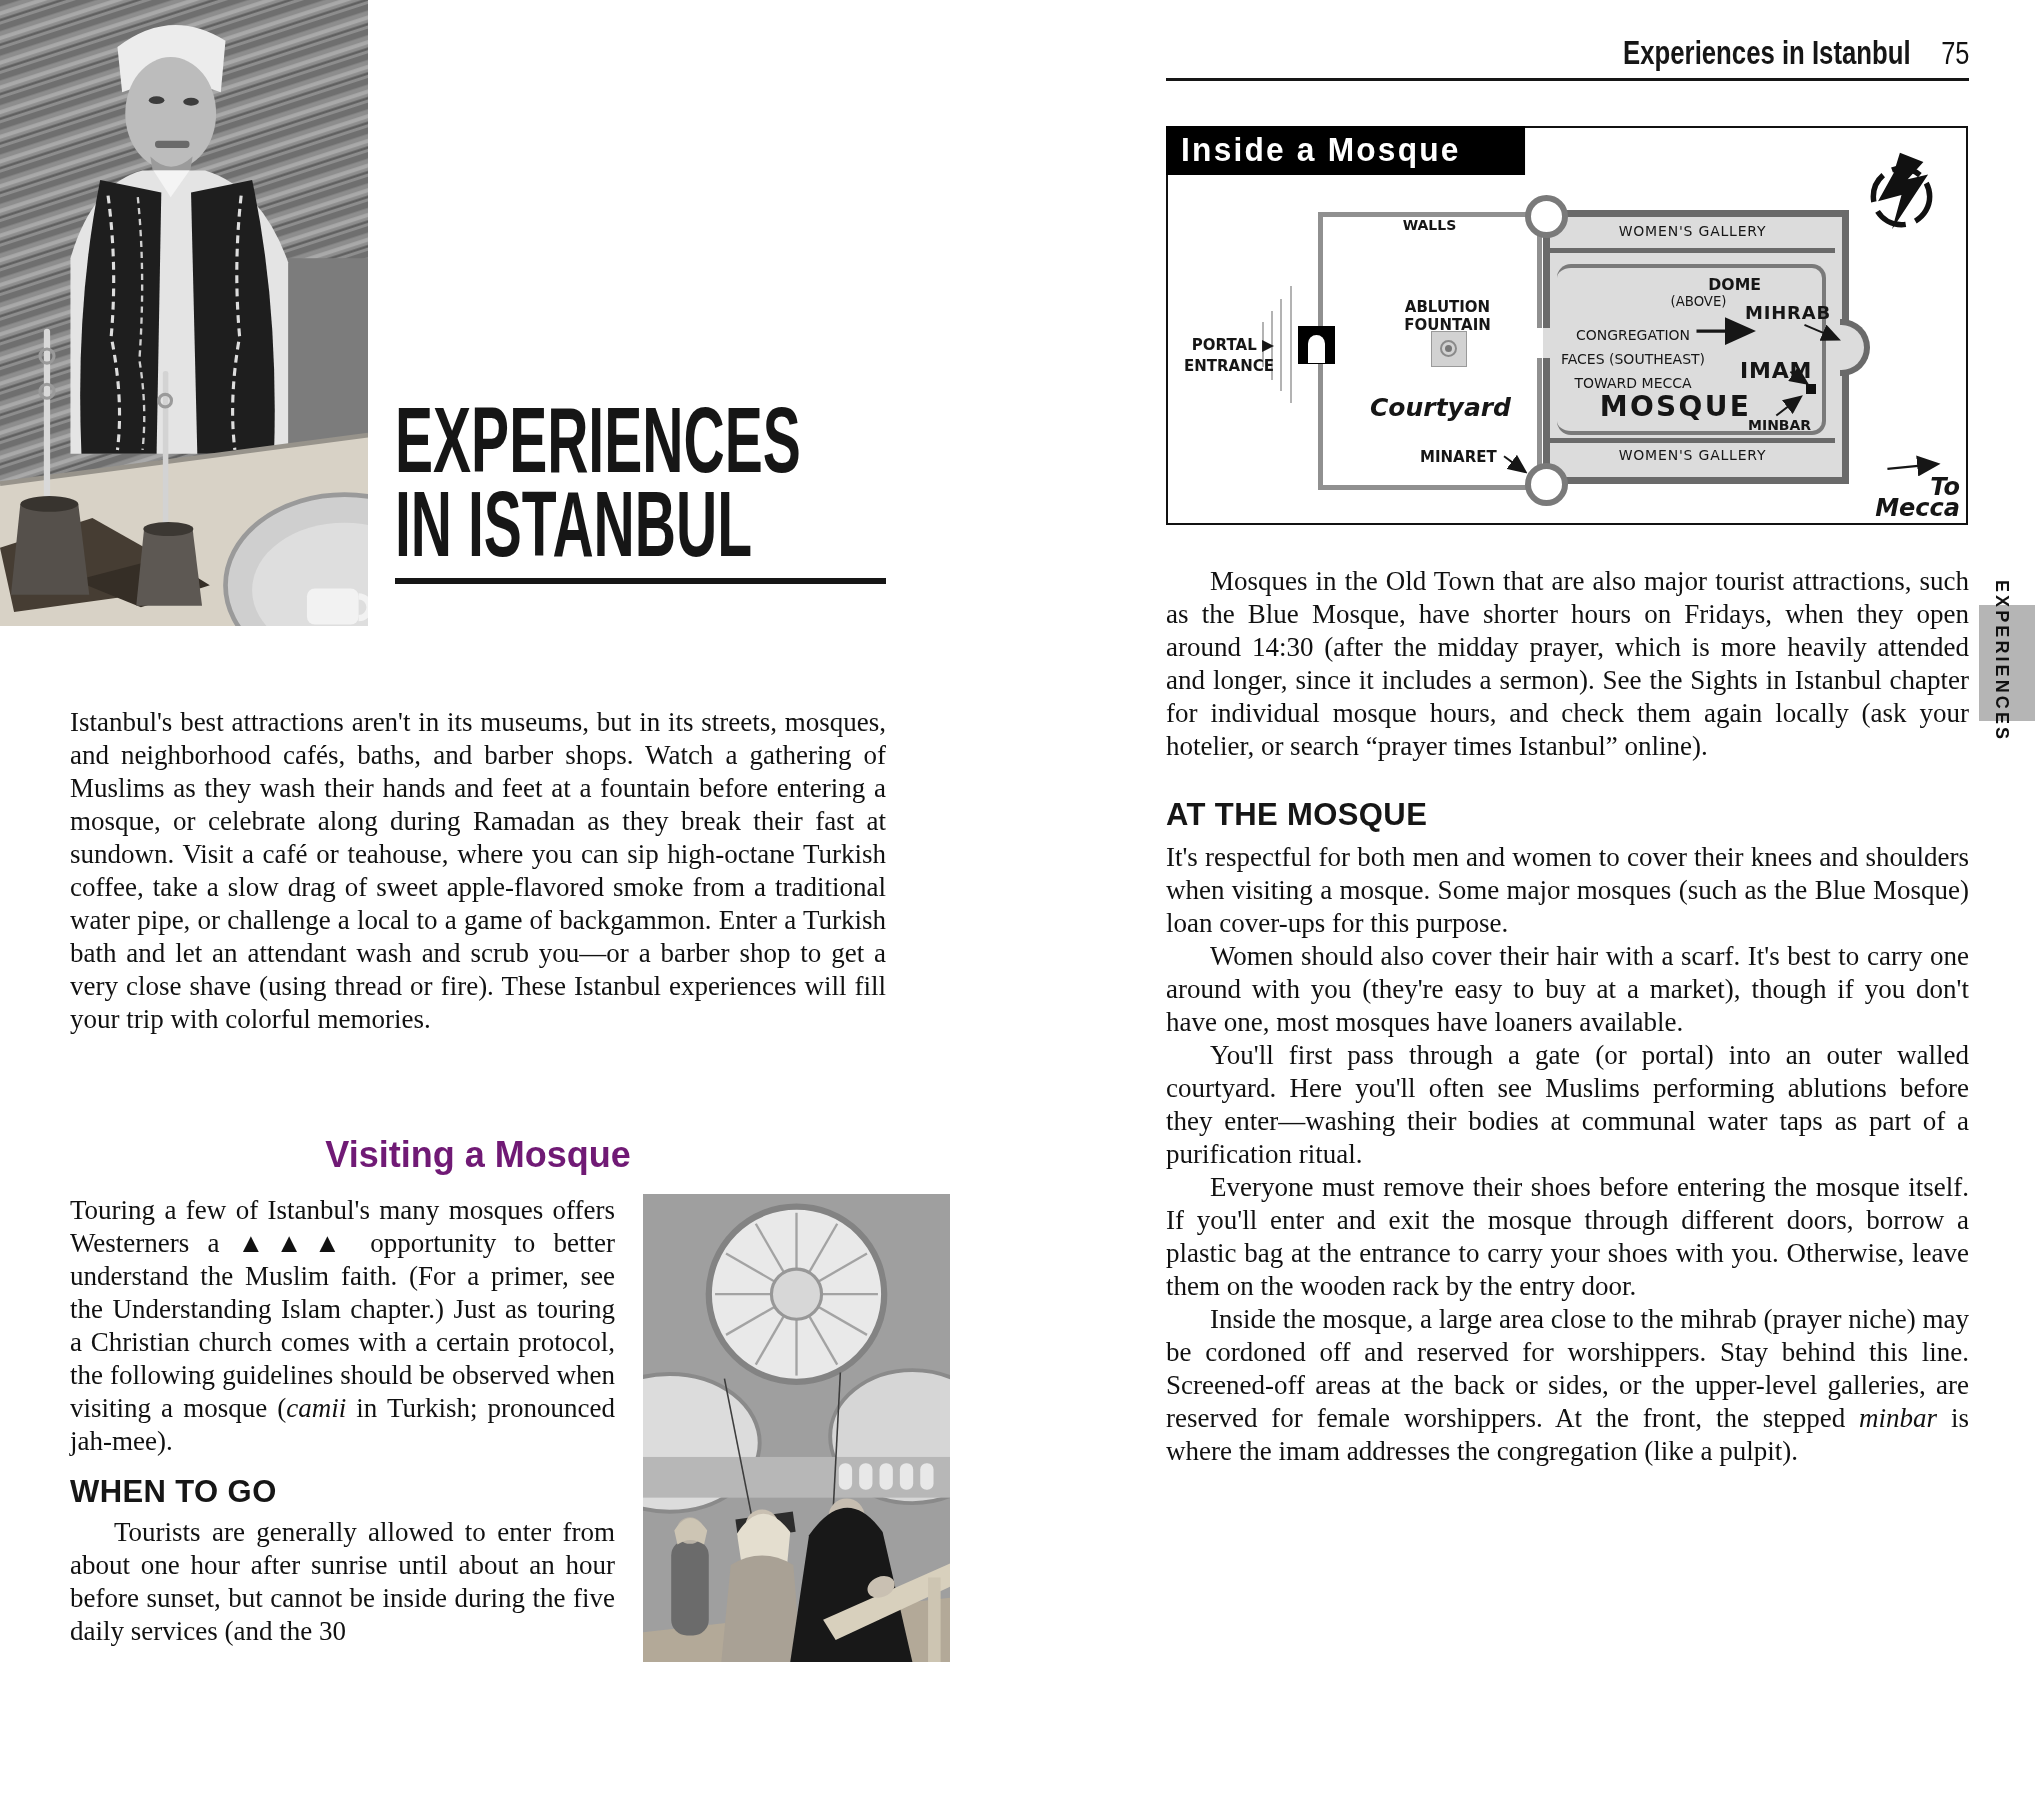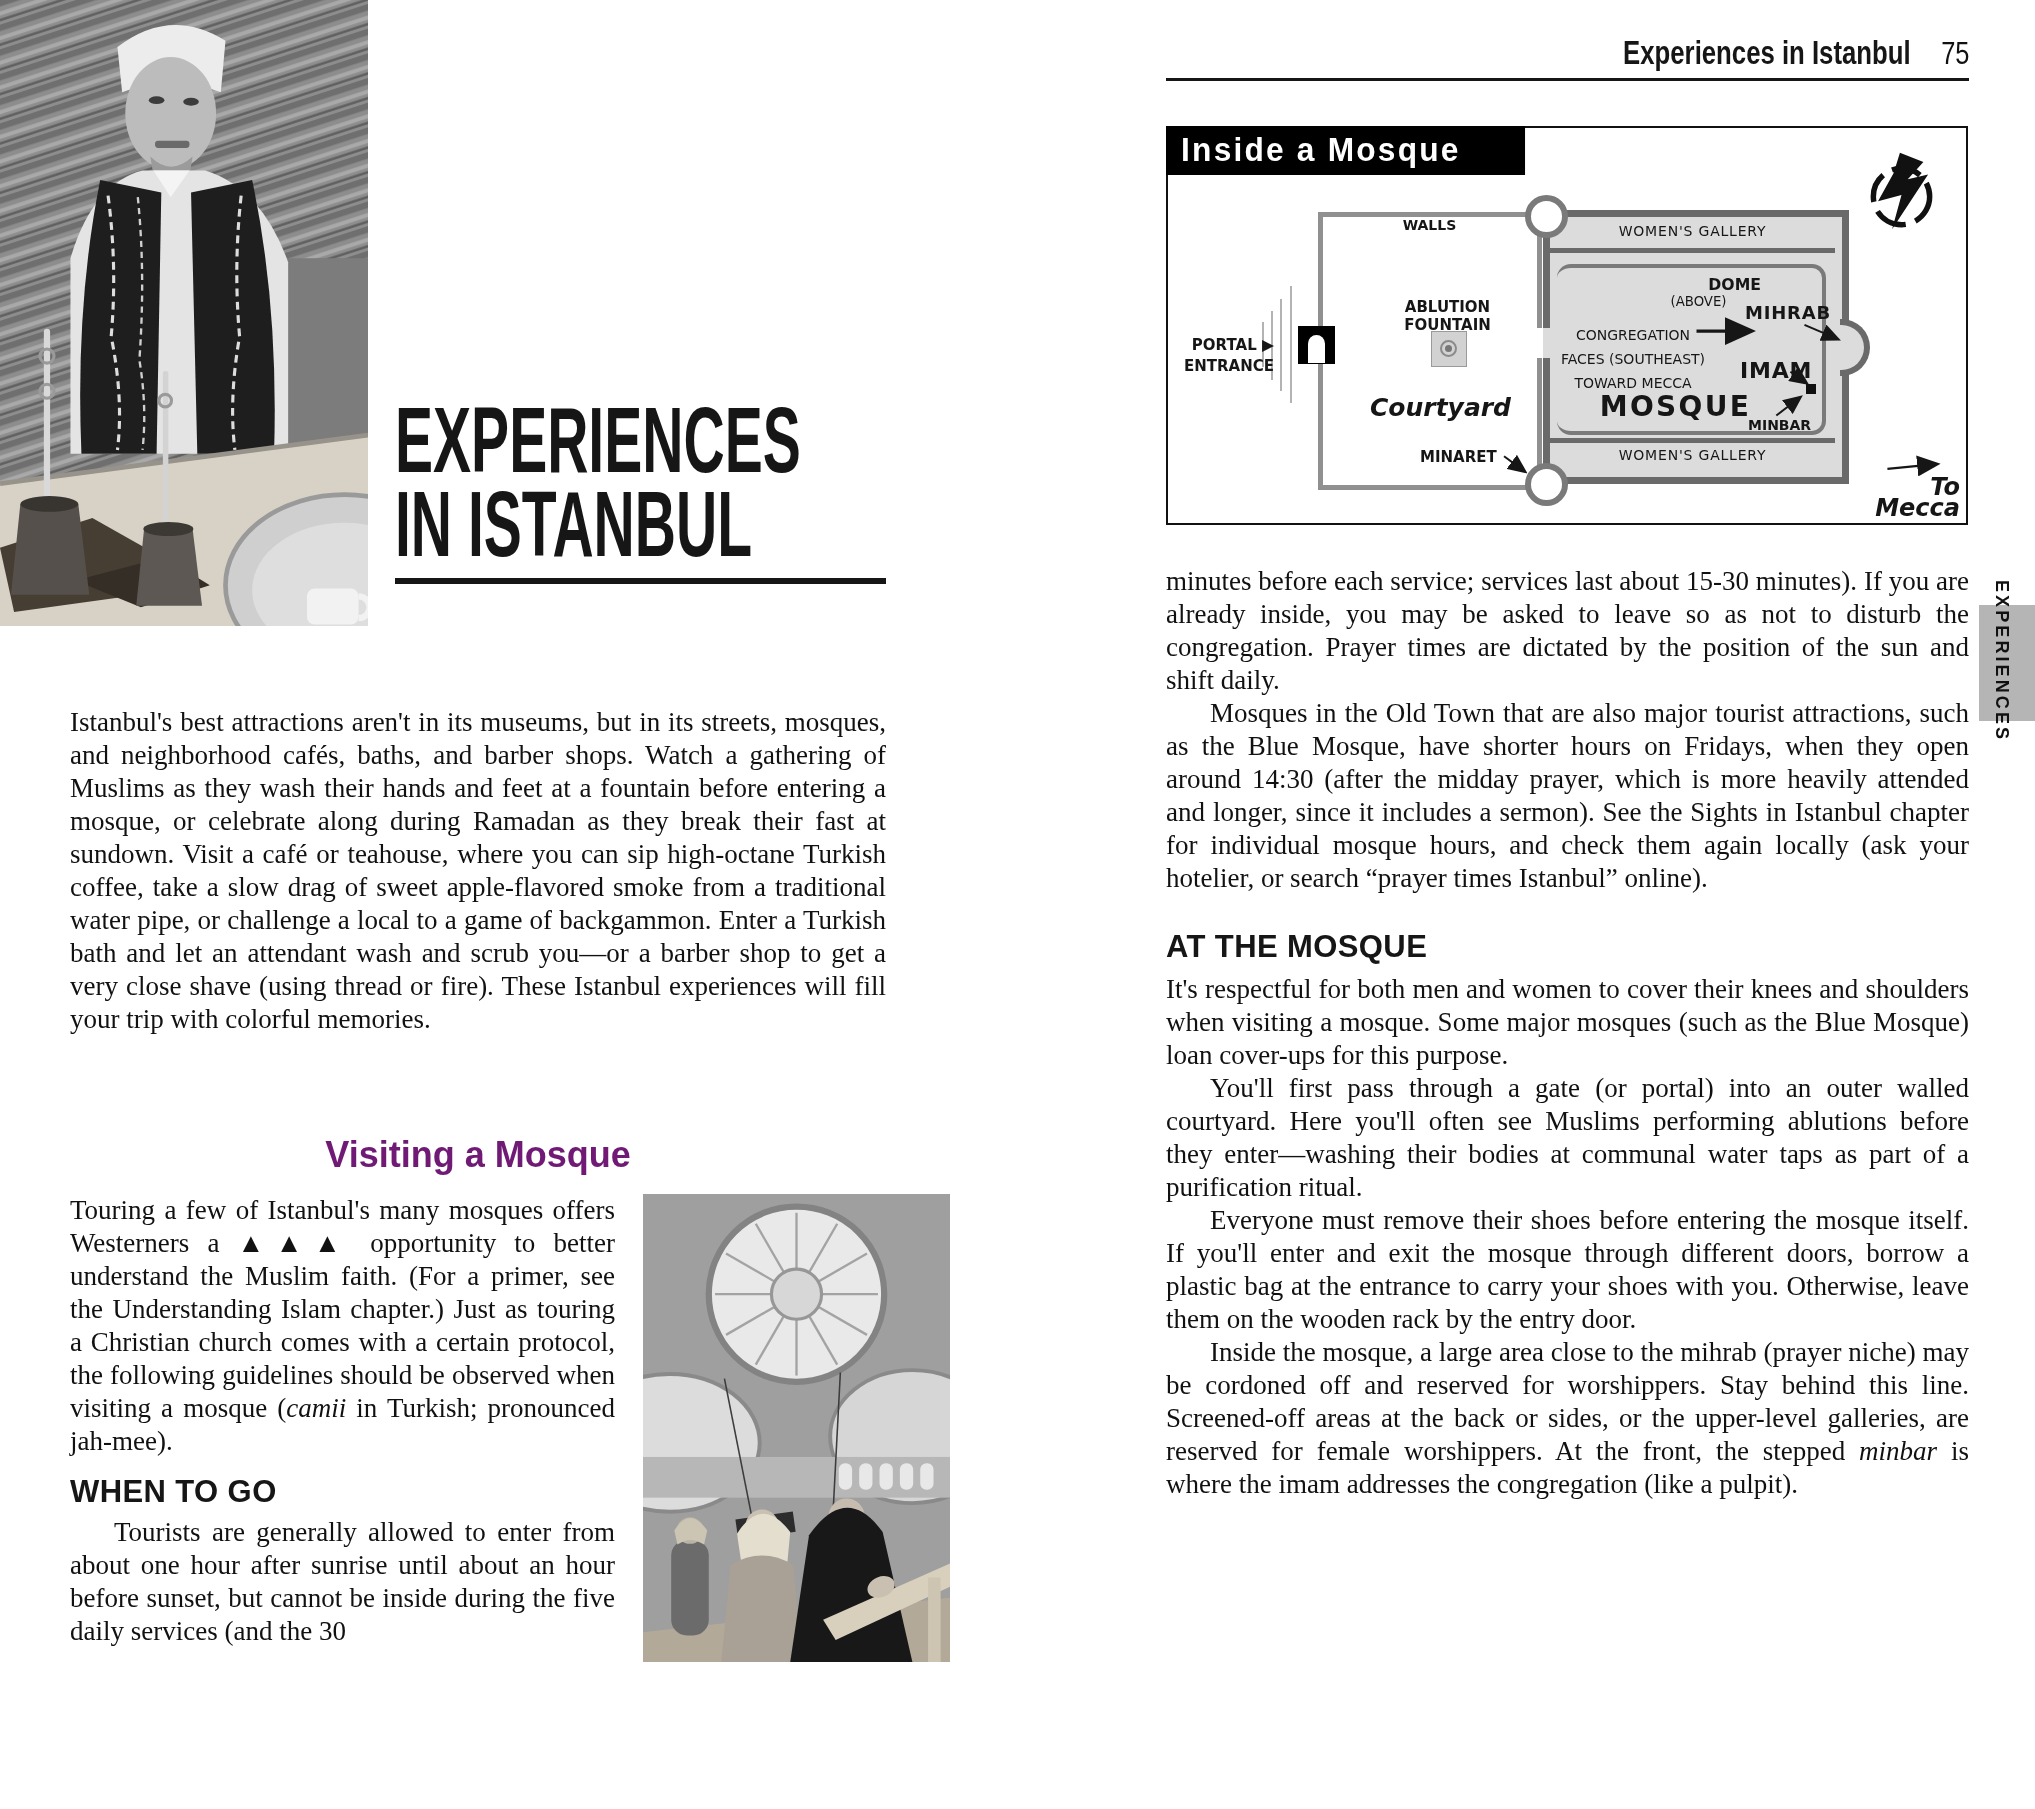--- a/index.html
+++ b/index.html
@@ -268,24 +268,24 @@
       <line x1="432" y1="422" x2="458" y2="441" stroke="#161616" stroke-width="2.5" marker-end="url(#ah)"></line>
       <line x1="922" y1="438" x2="984" y2="432" stroke="#161616" stroke-width="3" marker-end="url(#ah)"></line>
       <g>
         <circle cx="940" cy="90" r="36" fill="none" stroke="#111" stroke-width="7" stroke-dasharray="38 13 42 13 38 13"></circle>
         <path d="M938 34 L968 46 L948 68 L974 62 L928 132 L940 88 L910 96 L930 60 Z" fill="#111"></path>
       </g>
     </svg>
   </div>
 
   <div class="abs right-col serif">
-    <p class="just">minutes before each service; services last about 15-30 minutes). If you are already inside, you may be asked to leave so as not to disturb the congregation. Prayer times are dictated by the position of the sun and shift daily.</p>
     <p class="just ind">Mosques in the Old Town that are also major tourist attractions, such as the Blue Mosque, have shorter hours on Fridays, when they open around 14:30 (after the midday prayer, which is more heavily attended and longer, since it includes a sermon). See the Sights in Istanbul chapter for individual mosque hours, and check them again locally (ask your hotelier, or search “prayer times Istanbul” online).</p>
     <h3 class="subhead">AT THE MOSQUE</h3>
     <p class="just">It's respectful for both men and women to cover their knees and shoulders when visiting a mosque. Some major mosques (such as the Blue Mosque) loan cover-ups for this purpose.</p>
+    <p class="just ind">Women should also cover their hair with a scarf. It's best to carry one around with you (they're easy to buy at a market), though if you don't have one, most mosques have loaners available.</p>
     <p class="just ind">You'll first pass through a gate (or portal) into an outer walled courtyard. Here you'll often see Muslims performing ablutions before they enter—washing their bodies at communal water taps as part of a purification ritual.</p>
     <p class="just ind">Everyone must remove their shoes before entering the mosque itself. If you'll enter and exit the mosque through different doors, borrow a plastic bag at the entrance to carry your shoes with you. Otherwise, leave them on the wooden rack by the entry door.</p>
     <p class="just ind"><span>Inside the mosque, a large area close to the mihrab (prayer niche) may be cordoned off and reserved for worshippers. Stay behind this line. Screened-off areas at the back or sides, or the upper-level galleries, are reserved for female worshippers. At the front, the stepped </span><span class="ital">minbar</span><span> is where the imam addresses the congregation (like a pulpit).</span></p>
   </div>
 
   <div class="abs tab-box"></div>
   <div class="abs tab-text">EXPERIENCES</div>
 
 </div>
 

